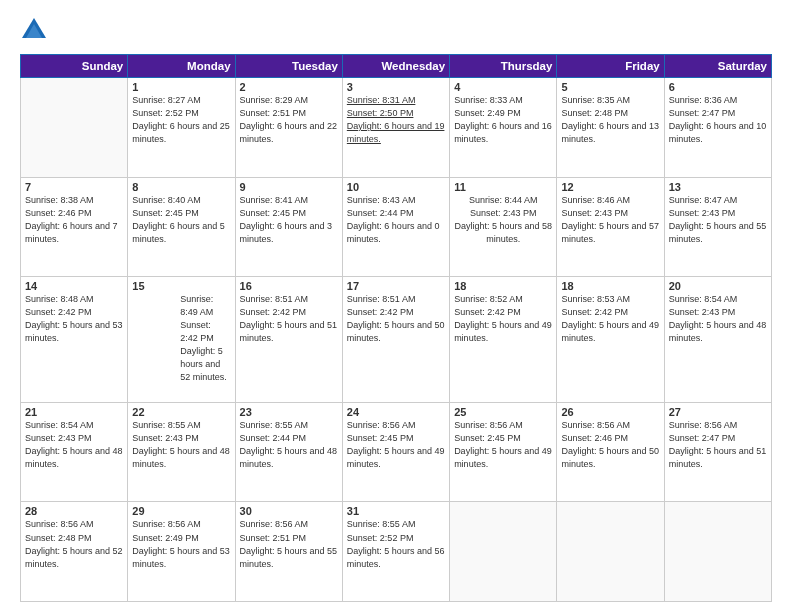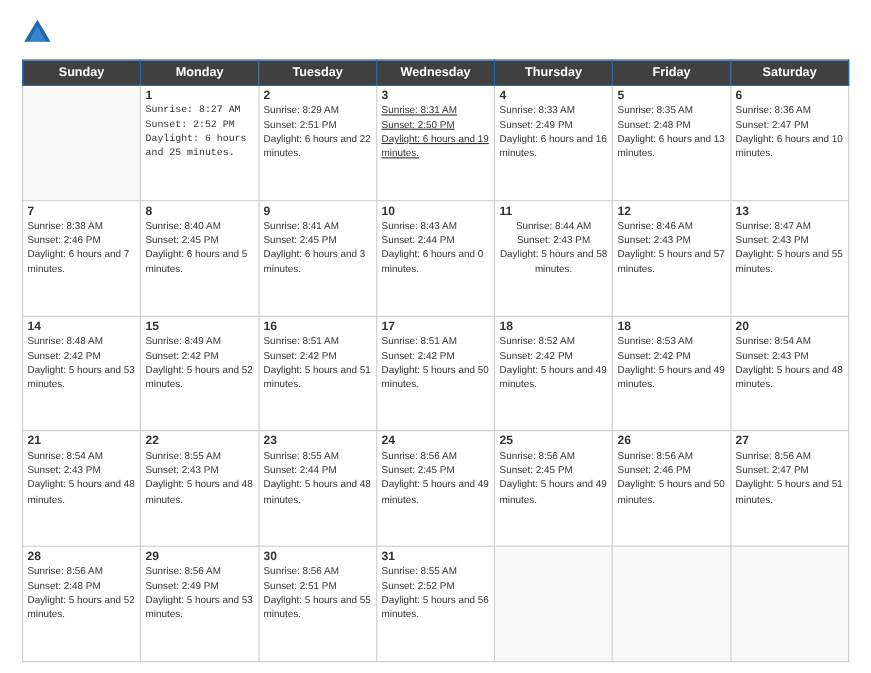--- a/index.html
+++ b/index.html
@@ -58,26 +58,26 @@
     .location {
       font-size: 14px;
       color: #555;
     }
     .calendar {
       width: 100%;
       border-collapse: collapse;
       flex: 1;
     }
     .calendar th {
-      background: #404040;
+      background: #4c1d95;
       color: #fff;
       font-size: 11.5px;
       font-weight: bold;
       padding: 5px 4px;
-      text-align: center;
+      text-align: right;
       border: 1px solid #1a6ab5;
     }
     .calendar td {
       border: 1px solid #ccc;
       vertical-align: top;
       padding: 3px 4px;
       font-size: 9.5px;
       color: #333;
       width: calc(100% / 7);
       height: 88px;
@@ -128,21 +128,21 @@
           <th>Thursday</th>
           <th>Friday</th>
           <th>Saturday</th>
         </tr>
     </thead>
     <tbody id="calendar-body">
     <tr>
           <td class="empty-cell"></td>
           <td>
             <span class="day-num">1</span>
-            <div class="day-info" style="white-space: pre-line; font-family: Liberation Mono, monospace;">Sunrise: 8:27 AM
+            <div class="day-info" style="white-space: pre-line;">Sunrise: 8:27 AM
 Sunset: 2:52 PM
 Daylight: 6 hours and 25 minutes.</div>
           </td>
           <td>
             <span class="day-num">2</span>
             <div class="day-info" style="white-space: pre-line;">Sunrise: 8:29 AM
 Sunset: 2:51 PM
 Daylight: 6 hours and 22 minutes.</div>
           </td>
           <td>
@@ -216,21 +216,21 @@
         </tr>
         <tr>
           <td>
             <span class="day-num">14</span>
             <div class="day-info" style="white-space: pre-line;">Sunrise: 8:48 AM
 Sunset: 2:42 PM
 Daylight: 5 hours and 53 minutes.</div>
           </td>
           <td>
             <span class="day-num">15</span>
-            <div class="day-info" style="white-space: pre-line;">Sunrise: 8:49 AM
+            <div class="day-info" style="white-space: pre-line; margin-left: 48px;">Sunrise: 8:49 AM
 Sunset: 2:42 PM
 Daylight: 5 hours and 52 minutes.</div>
           </td>
           <td>
             <span class="day-num">16</span>
             <div class="day-info" style="white-space: pre-line;">Sunrise: 8:51 AM
 Sunset: 2:42 PM
 Daylight: 5 hours and 51 minutes.</div>
           </td>
           <td>

